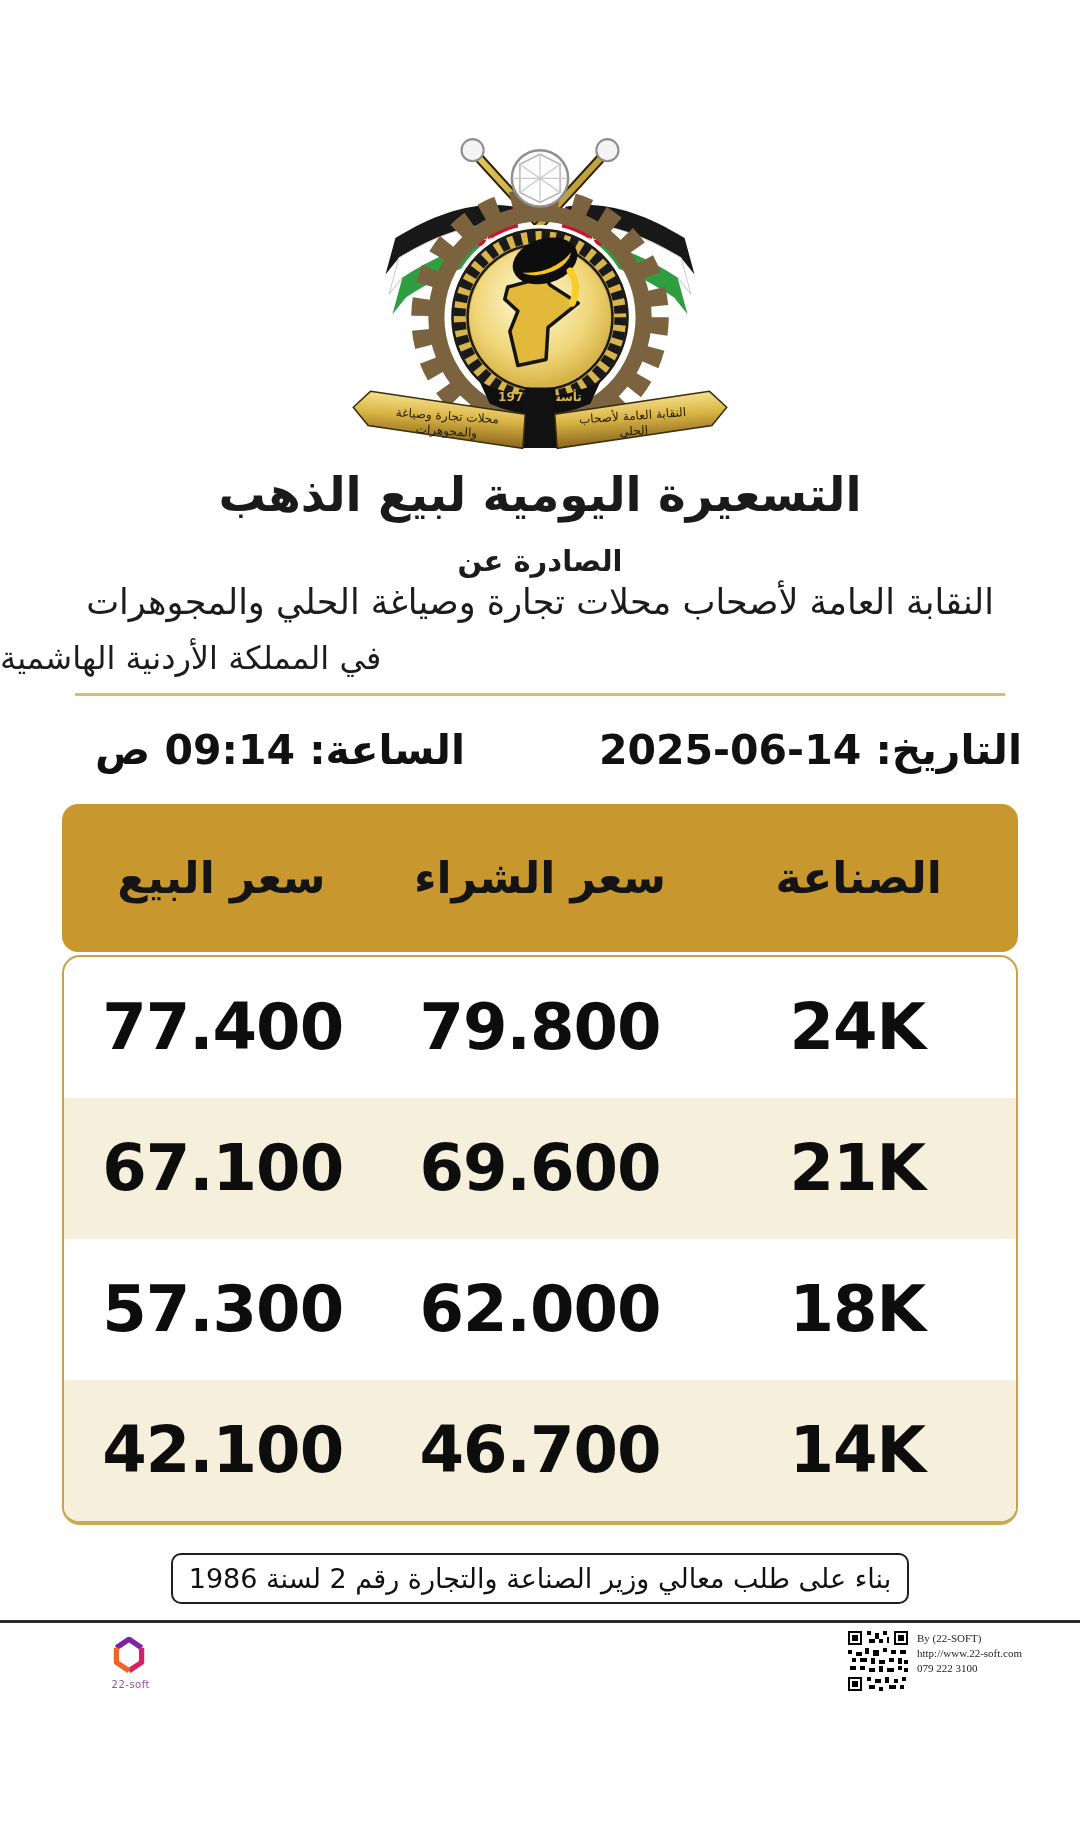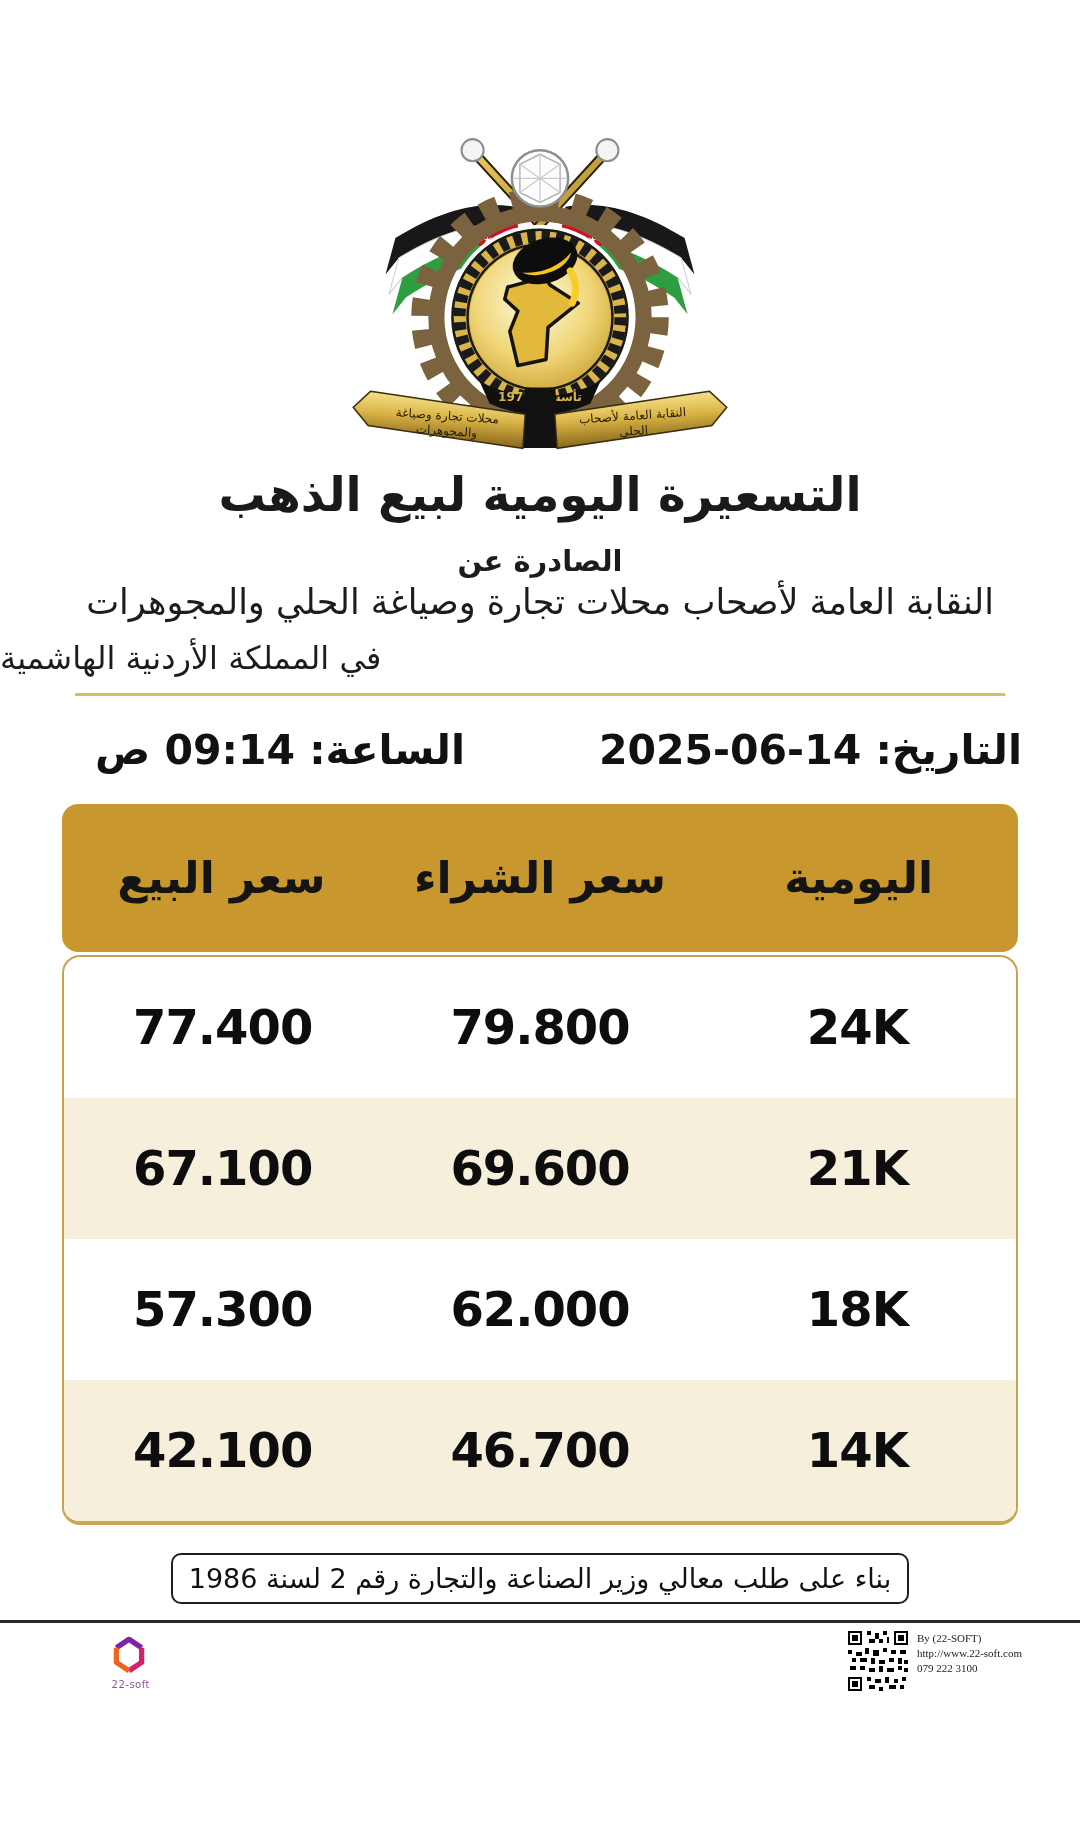--- a/index.html
+++ b/index.html
@@ -35,21 +35,21 @@
   }
   .tbody{
     direction:rtl;border:2px solid #c9a24b;border-bottom:4px solid #c8a94f;
     border-radius:18px;margin-top:3px;overflow:hidden;background:#fff;
   }
   .trow{
     display:grid;grid-template-columns:1fr 1fr 1fr;height:141px;align-items:center;
   }
   .trow.alt{background:#f5efdb;}
   .trow .td{
-    text-align:center;font-size:48px;font-weight:800;color:#0d0d0d;letter-spacing:-1px;
+    text-align:center;font-size:64px;font-weight:800;color:#0d0d0d;letter-spacing:-1px;
   }
   
   .note-box{
     direction:rtl;width:fit-content;margin:28px auto 0 auto;
     border:2px solid #1f1f1f;border-radius:10px;padding:8px 16px;
     font-size:27px;color:#111;white-space:nowrap;
   }
   
   .footer-rule{height:3px;background:#2b2b2b;border:0;width:1080px;margin:16px 0 0 0;}
   .footer{position:relative;height:160px;}
@@ -161,21 +161,21 @@
   <div class="country">في المملكة الأردنية الهاشمية</div>
   <hr class="gold-rule">
 
   <div class="meta-row">
     <span class="meta-item">التاريخ: 14-06-2025</span>
     <span class="meta-item">الساعة: 09:14 ص</span>
   </div>
 
   <div class="price-table">
     <div class="thead">
-      <div class="th">اليومية</div>
+      <div class="th">الصناعة</div>
       <div class="th">سعر الشراء</div>
       <div class="th">سعر البيع</div>
     </div>
     <div class="tbody">
       <div class="trow">
         <div class="td">24K</div>
         <div class="td">79.800</div>
         <div class="td">77.400</div>
       </div>
       <div class="trow alt">

